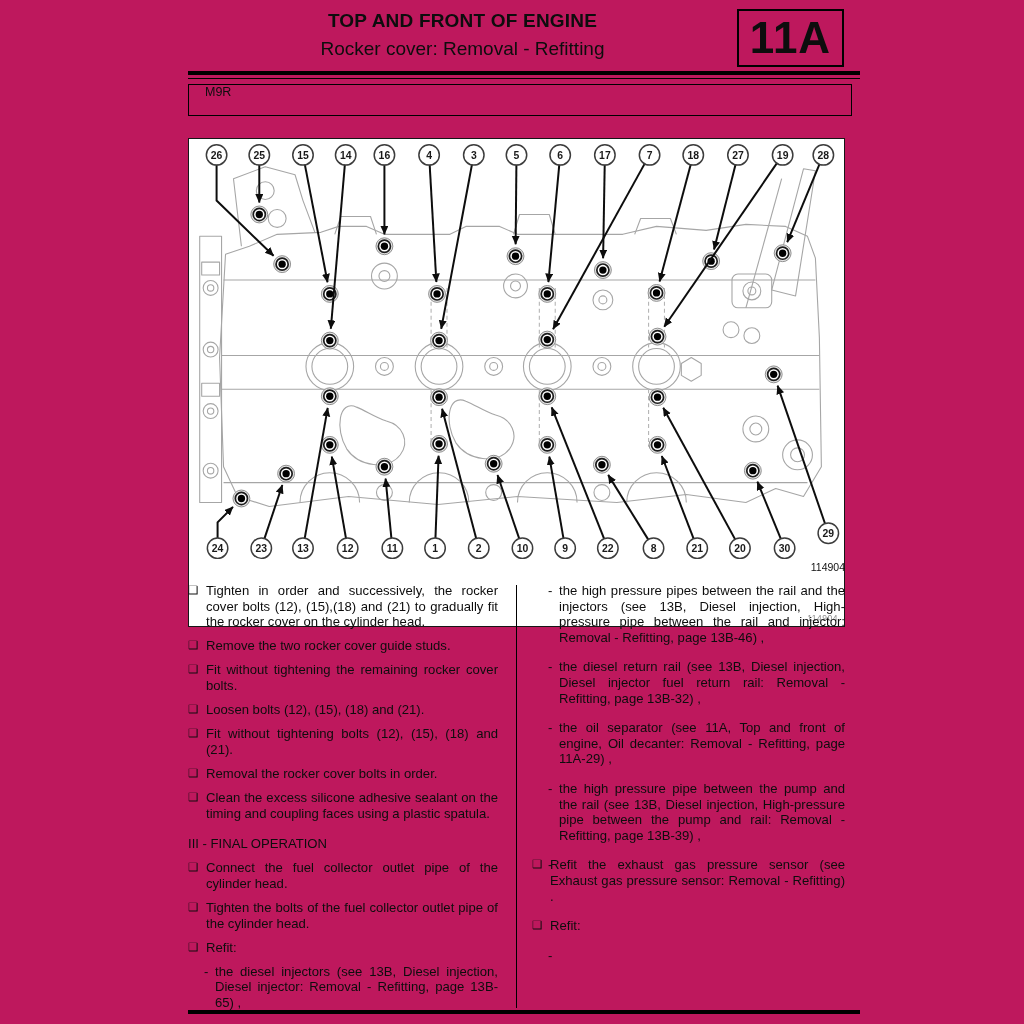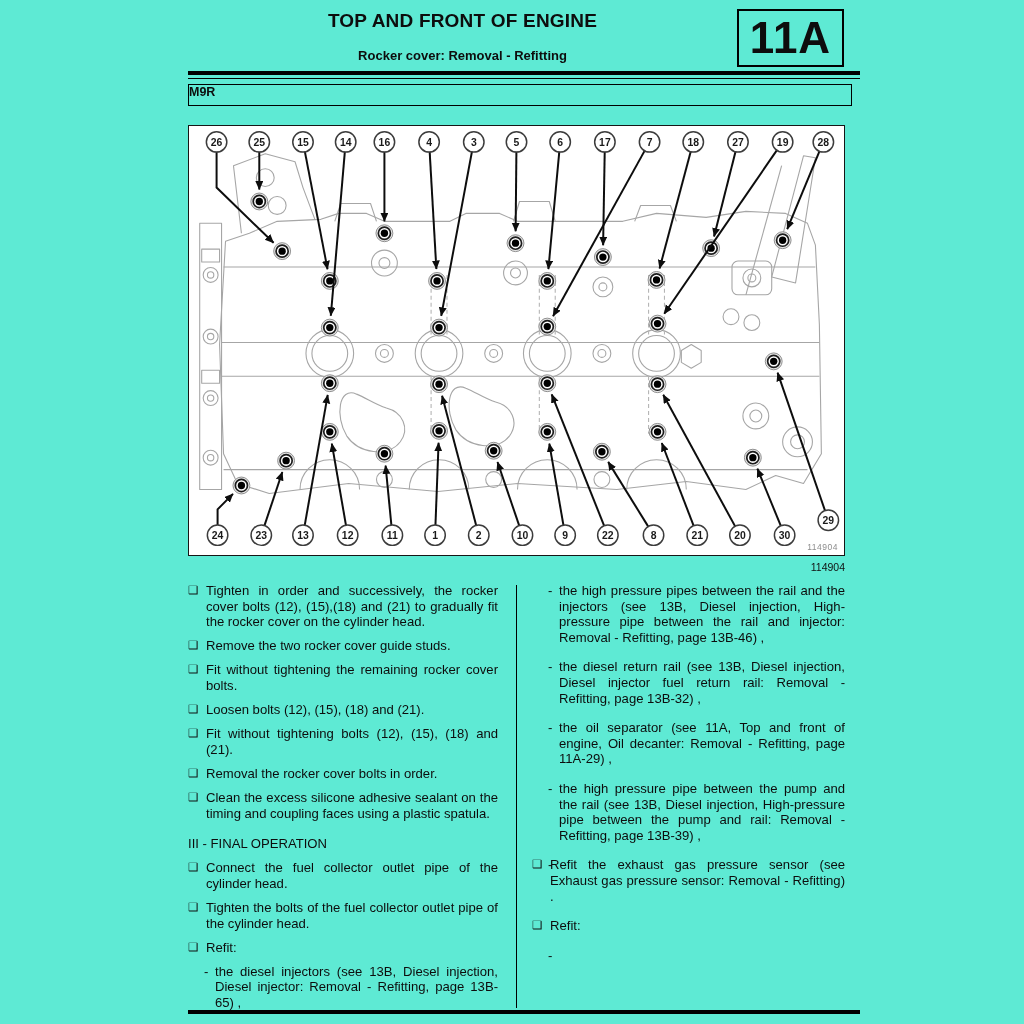--- a/index.html
+++ b/index.html
@@ -1,38 +1,38 @@
 <!DOCTYPE html>
 <html><head>
 <meta charset="utf-8">
 <style>
   html,body{margin:0;padding:0;background:#ffffff;}
   #page{
-    position:relative;width:1024px;height:1024px;background:#5eead4;
+    position:relative;width:1024px;height:1024px;background:#be185d;
     font-family:"Liberation Sans", sans-serif;color:#0d0d0d;overflow:hidden;
   }
   
   #titles{position:absolute;left:188px;top:10px;width:549px;text-align:center;}
   #title-line1{font-size:19px;font-weight:bold;letter-spacing:.2px;}
-  #title-line2{font-size:13px;font-weight:bold;margin-top:16px;}
+  #title-line2{font-size:19px;font-weight:normal;margin-top:6px;}
   #section-box{
     position:absolute;left:737px;top:9px;width:107px;height:58px;
     border:2px solid #000;box-sizing:border-box;text-align:center;
     font-size:44px;font-weight:bold;line-height:54px;letter-spacing:1px;
   }
   .rule-thick{position:absolute;left:188px;width:672px;height:4px;background:#000;}
   .rule-thin{position:absolute;left:188px;width:672px;height:1px;background:#000;}
   #engine-box{
-    position:absolute;left:188px;top:84px;width:664px;height:22px;
+    position:absolute;left:188px;top:84px;width:664px;height:32px;
     border:1.5px solid #000;box-sizing:border-box;
-    font-size:12.5px;line-height:15px;padding-left:0;font-weight:bold;
+    font-size:12.5px;line-height:15px;padding-left:16px;
   }
   
   #figure-frame{
-    position:absolute;left:188px;top:125px;width:657px;height:431px;
+    position:absolute;left:188px;top:138px;width:657px;height:489px;
     border:1.5px solid #161616;box-sizing:border-box;background:#fff;
   }
   #diagram-svg{position:absolute;left:0;top:0;}
   #fig-num-inside{
     position:absolute;right:6px;bottom:3px;font-size:8.5px;color:#8d8d8d;
     letter-spacing:.5px;
   }
   #fig-num-below{
     position:absolute;left:188px;top:561px;width:657px;text-align:right;
     font-size:10.5px;color:#111;

